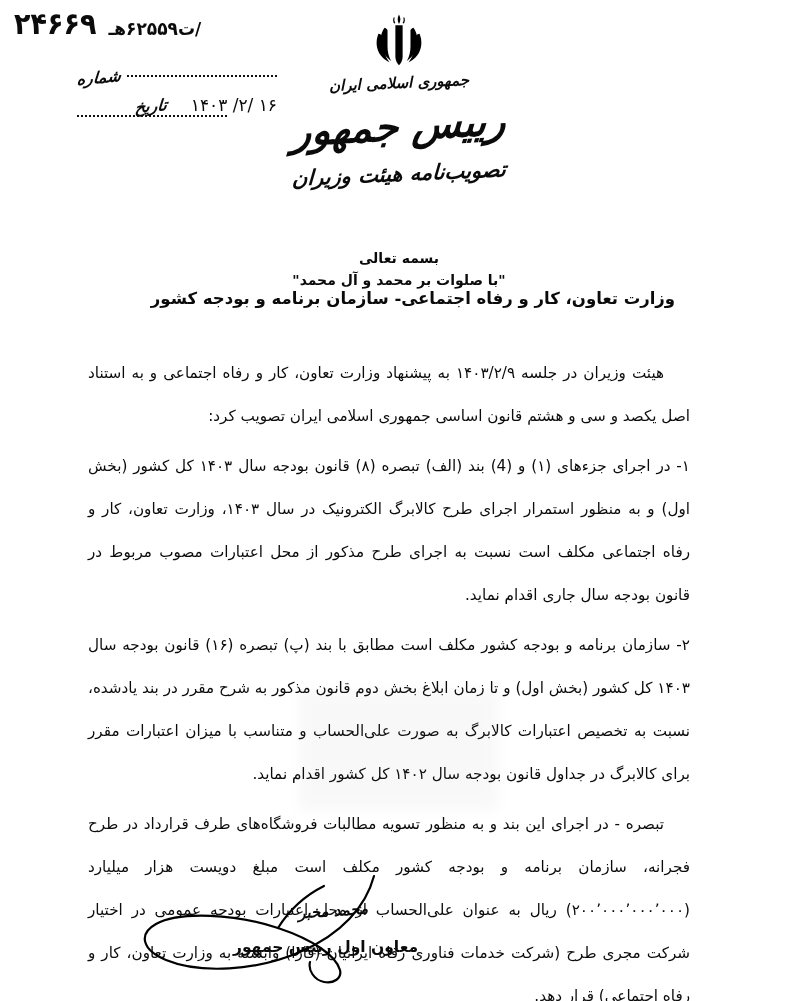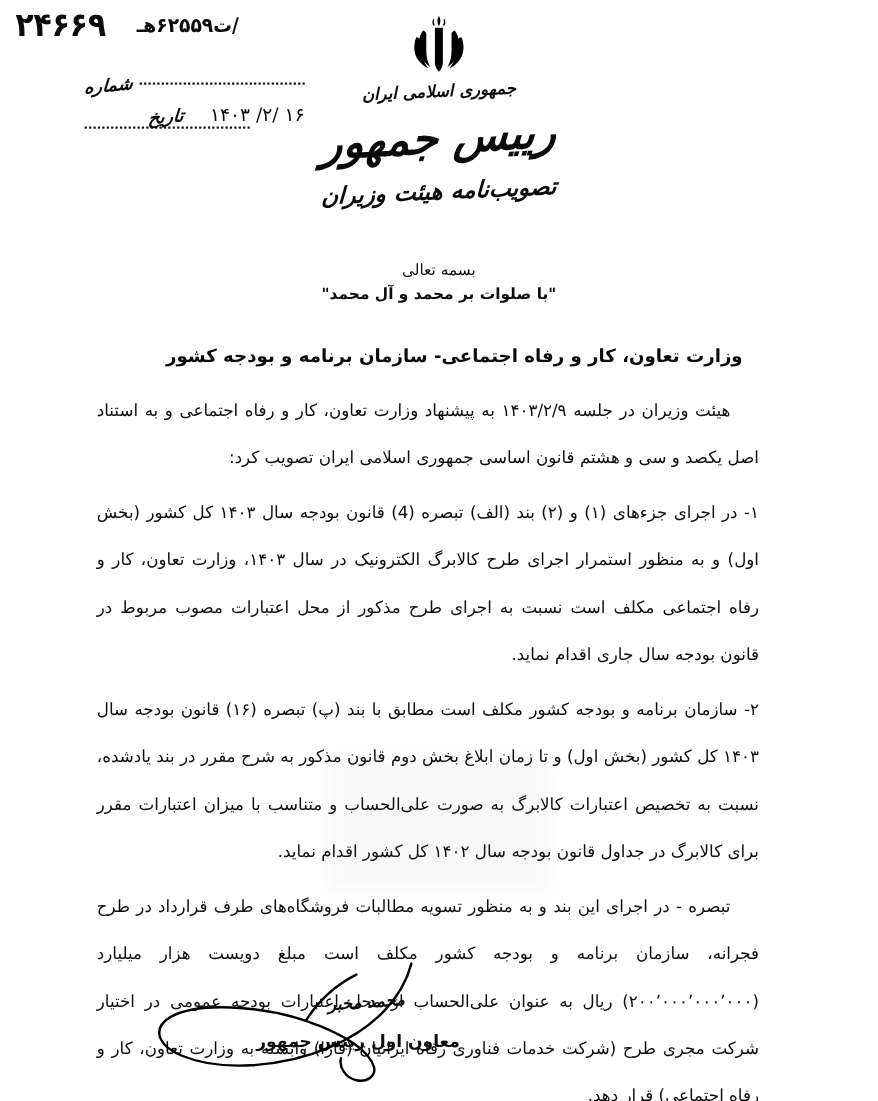--- a/index.html
+++ b/index.html
@@ -29,23 +29,23 @@
   .ref-block {
     position: absolute;
     top: 8px;
     left: 14px;
     width: 265px;
     direction: rtl;
   }
   .ref-number-row {
     display: flex;
     flex-direction: row-reverse;
-    align-items: center;
+    align-items: flex-end;
     justify-content: flex-start;
-    gap: 28px;
+    gap: 12px;
     padding-right: 8px;
   }
   .ref-number-main {
     font-size: 27px;
     font-weight: 700;
     letter-spacing: 2px;
     font-family: "DejaVu Sans", sans-serif;
     transform: scaleY(1.12);
   }
   .ref-number-sub {
@@ -150,32 +150,33 @@
   
   .invocation {
     position: absolute;
     top: 238px;
     left: 0;
     right: 0;
     text-align: center;
   }
   .invocation-basmala {
     font-size: 14px;
-    font-weight: 400;
+    font-weight: 700;
+    margin-top: 12px;
   }
   .invocation-salawat {
     font-size: 14px;
     font-weight: 600;
     margin-top: 6px;
   }
 
   
   .addressee {
     position: absolute;
-    top: 314px;
+    top: 289px;
     left: 0;
     right: 0;
     text-align: center;
     font-size: 16.5px;
     font-weight: 700;
     letter-spacing: -0.1px;
     margin-left: 28px;
   }
 
   
@@ -288,21 +289,21 @@
 
   <div class="invocation">
     <div class="invocation-basmala">بسمه تعالی</div>
     <div class="invocation-salawat">"با صلوات بر محمد و آل محمد"</div>
   </div>
 
   <div class="addressee">وزارت تعاون، کار و رفاه اجتماعی- سازمان برنامه و بودجه کشور</div>
 
   <div class="body-text">
     <p class="para indent">هیئت وزیران در جلسه ۱۴۰۳/۲/۹ به پیشنهاد وزارت تعاون، کار و رفاه اجتماعی و به استناد اصل یکصد و سی و هشتم قانون اساسی جمهوری اسلامی ایران تصویب کرد:</p>
-    <p class="para">۱- در اجرای جزءهای (۱) و (۲) بند (الف) تبصره (4) قانون بودجه سال ۱۴۰۳ کل کشور (بخش اول) و به منظور استمرار اجرای طرح کالابرگ الکترونیک در سال ۱۴۰۳، وزارت تعاون، کار و رفاه اجتماعی مکلف است نسبت به اجرای طرح مذکور از محل اعتبارات مصوب مربوط در قانون بودجه سال جاری اقدام نماید.</p>
+    <p class="para">۱- در اجرای جزءهای (۱) و (4) بند (الف) تبصره (۸) قانون بودجه سال ۱۴۰۳ کل کشور (بخش اول) و به منظور استمرار اجرای طرح کالابرگ الکترونیک در سال ۱۴۰۳، وزارت تعاون، کار و رفاه اجتماعی مکلف است نسبت به اجرای طرح مذکور از محل اعتبارات مصوب مربوط در قانون بودجه سال جاری اقدام نماید.</p>
     <p class="para">۲- سازمان برنامه و بودجه کشور مکلف است مطابق با بند (پ) تبصره (۱۶) قانون بودجه سال ۱۴۰۳ کل کشور (بخش اول) و تا زمان ابلاغ بخش دوم قانون مذکور به شرح مقرر در بند یادشده، نسبت به تخصیص اعتبارات کالابرگ به صورت علی‌الحساب و متناسب با میزان اعتبارات مقرر برای کالابرگ در جداول قانون بودجه سال ۱۴۰۲ کل کشور اقدام نماید.</p>
     <p class="para indent">تبصره - در اجرای این بند و به منظور تسویه مطالبات فروشگاه‌های طرف قرارداد در طرح فجرانه، سازمان برنامه و بودجه کشور مکلف است مبلغ دویست هزار میلیارد (۲۰۰٬۰۰۰٬۰۰۰٬۰۰۰) ریال به عنوان علی‌الحساب از محل اعتبارات بودجه عمومی در اختیار شرکت مجری طرح (شرکت خدمات فناوری رفاه ایرانیان (فارا) وابسته به وزارت تعاون، کار و رفاه اجتماعی) قرار دهد.</p>
   </div>
 
   <div class="watermark"></div>
 
   <div class="signature-block">
     <div class="sig-name">محمد مخبر</div>
     <div class="sig-title">معاون اول رییس جمهور</div>
     <svg class="sig-stroke" viewBox="0 0 300 118">

